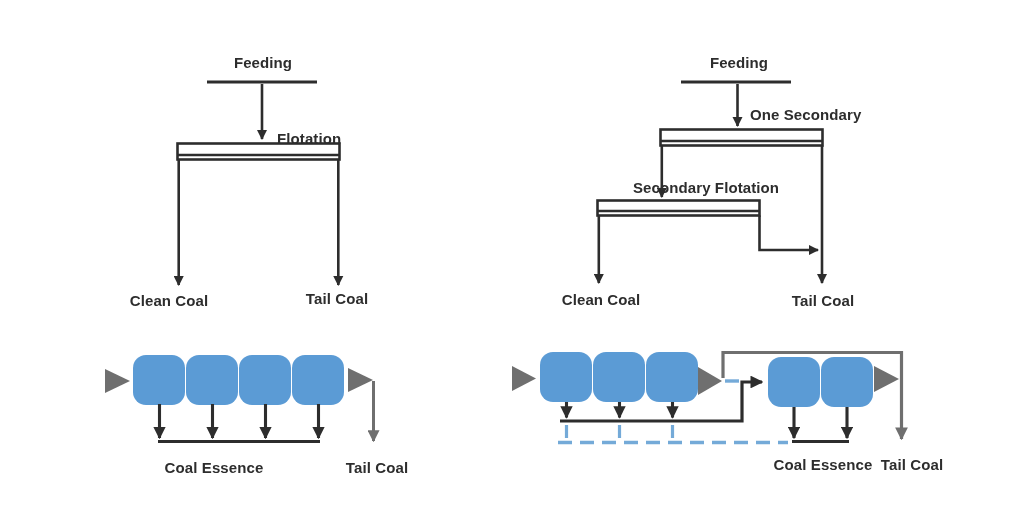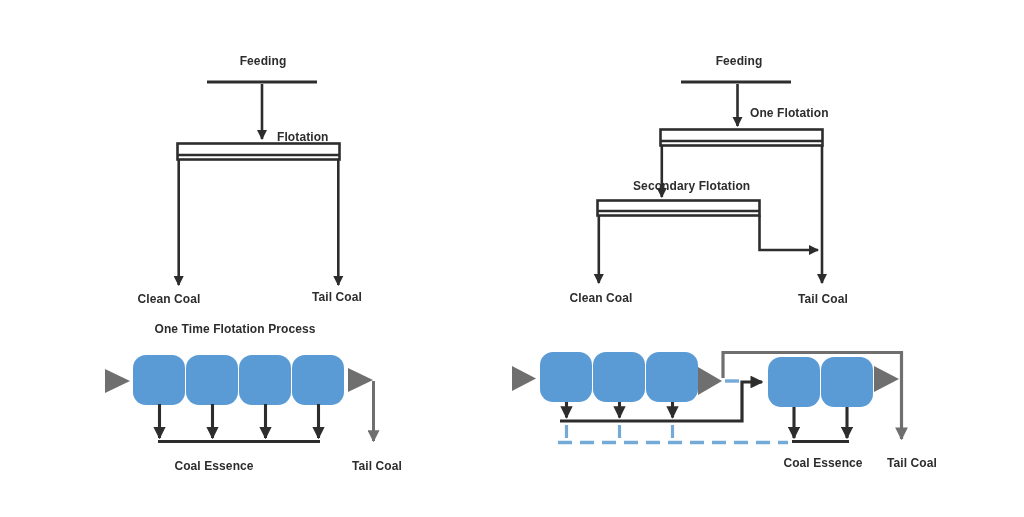--- a/index.html
+++ b/index.html
@@ -7,21 +7,21 @@
     position:relative;
     width:1024px;height:517px;
     background:#ffffff;
     overflow:hidden;
     font-family:"Liberation Sans",sans-serif;
   }
   #art{position:absolute;left:0;top:0;}
   .lbl{
     position:absolute;
     font-weight:bold;
-    font-size:12px;
+    font-size:15px;
     color:var(--line-color,#2d2d2d);
     white-space:nowrap;
     letter-spacing:0.1px;
   }
   .c{transform:translateX(-50%);}
   
   .k{stroke:var(--line-color,#2d2d2d);fill:none;}
   .bar{fill:#ffffff;stroke:var(--line-color,#2d2d2d);}
   .cell{fill:var(--cell-blue,#5b9bd5);stroke:none;}
   .g{stroke:var(--gray-color,#6f6f6f);fill:none;}
@@ -101,25 +101,24 @@
 
     <line class="k" x1="794" y1="407" x2="794" y2="438" stroke-width="3.1" marker-end="url(#ab)"></line>
     <line class="k" x1="847" y1="407" x2="847" y2="438" stroke-width="3.1" marker-end="url(#ab)"></line>
     <line class="k" x1="792" y1="441.5" x2="849" y2="441.5" stroke-width="3.2"></line>
   </svg>
 
   <div class="lbl c" style="left:263px;top:54px;">Feeding</div>
   <div class="lbl" style="left:277px;top:130px;">Flotation</div>
   <div class="lbl c" style="left:169px;top:292px;">Clean Coal</div>
   <div class="lbl c" style="left:337px;top:290px;">Tail Coal</div>
-  <div class="lbl c" style="left:235px;top:322px;">One Time Flotation Process</div>
   <div class="lbl c" style="left:214px;top:459px;">Coal Essence</div>
   <div class="lbl c" style="left:377px;top:459px;">Tail Coal</div>
 
   <div class="lbl c" style="left:739px;top:54px;">Feeding</div>
-  <div class="lbl" style="left:750px;top:106px;">One Flotation</div>
+  <div class="lbl" style="left:750px;top:106px;">One Secondary</div>
   <div class="lbl" style="left:633px;top:179px;">Secondary Flotation</div>
   <div class="lbl c" style="left:601px;top:291px;">Clean Coal</div>
   <div class="lbl c" style="left:823px;top:292px;">Tail Coal</div>
   <div class="lbl c" style="left:823px;top:456px;">Coal Essence</div>
   <div class="lbl c" style="left:912px;top:456px;">Tail Coal</div>
 
 </div>
 
 </body></html>

